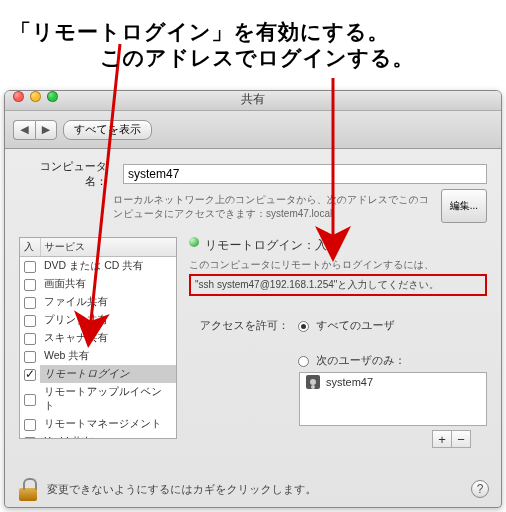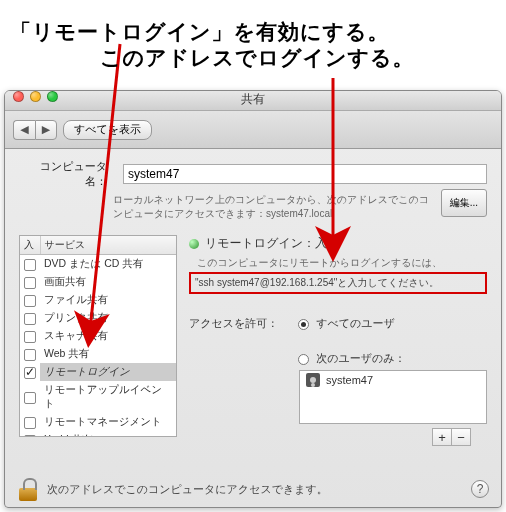--- a/index.html
+++ b/index.html
@@ -22,41 +22,41 @@
   .navbtn { width: 22px; height: 20px; background: linear-gradient(#fdfdfd,#e0e0e0); border: 1px solid #999; display: flex; align-items: center; justify-content: center; font-size: 11px; color: #555; }
   .navbtn:first-child { border-radius: 4px 0 0 4px; border-right: none; }
   .navbtn:last-child { border-radius: 0 4px 4px 0; }
   .showall { height: 20px; padding: 0 10px; background: linear-gradient(#fdfdfd,#e0e0e0); border: 1px solid #999; border-radius: 8px; font-size: 11px; display: flex; align-items: center; }
 
   .content { padding: 10px 14px 8px 14px; font-size: 11px; color: #333; }
   .cnrow { display: flex; align-items: center; gap: 16px; }
   .cnlabel { width: 88px; text-align: right; color: #222; }
   .cninput { flex: 1; height: 20px; border: 1px solid #aaa; background: #fff; padding: 0 4px; font-size: 12px; }
   .cnhelp { margin: 4px 0 0 94px; color: #666; font-size: 10px; line-height: 1.4; }
-  .editbtn { height: 28px; padding: 0 8px; background: linear-gradient(#fdfdfd,#ddd); border: 1px solid #999; border-radius: 3px; font-size: 10px; margin-left: 4px; }
+  .editbtn { height: 34px; padding: 0 8px; background: linear-gradient(#fdfdfd,#ddd); border: 1px solid #999; border-radius: 3px; font-size: 10px; margin-left: 4px; }
 
   .panels { display: flex; gap: 12px; margin-top: 14px; }
   .left { width: 158px; }
   .svclist { border: 1px solid #aaa; background: #fff; height: 202px; overflow: hidden; }
   .svclist thead td { background: linear-gradient(#f7f7f7,#e6e6e6); border-bottom: 1px solid #bbb; font-size: 10px; padding: 2px 4px; }
   .svclist thead td:first-child { width: 20px; border-right: 1px solid #ccc; }
   .svclist table { width: 100%; border-collapse: collapse; }
   .svclist tbody td { font-size: 10.5px; padding: 2px 4px; }
   .svclist tbody tr.sel td:last-child { background: #ccc; font-style: italic; }
   .ck { width: 12px; height: 12px; border: 1px solid #888; border-radius: 2px; background: #fff; display: inline-block; vertical-align: middle; position: relative; }
   .ck.on::after { content: "✓"; position: absolute; top: -3px; left: 0; font-size: 12px; color: #222; }
 
   .right { flex: 1; }
-  .statusrow { display: flex; align-items: center; gap: 6px; font-size: 12px; }
+  .statusrow { display: flex; gap: 6px; font-size: 12px; }
   .dot { width: 10px; height: 10px; border-radius: 50%; background: radial-gradient(circle at 30% 30%,#bfffbf,#2a902a); }
-  .rhelp { color: #666; font-size: 10px; margin: 4px 0 2px 8px; }
+  .rhelp { color: #666; font-size: 10px; margin: 4px 0 2px 0; }
   .sshbox { border: 2px solid #d40000; padding: 2px 4px; font-size: 10px; color: #444; }
 
   .accessrow { margin-top: 22px; font-size: 11px; }
-  .accessrow .lbl { display: inline-block; width: 100px; margin-right: 6px; }
+  .accessrow .lbl { display: inline-block; width: 100px; text-align: right; margin-right: 6px; }
   .radio { width: 11px; height: 11px; border: 1px solid #777; border-radius: 50%; display: inline-block; vertical-align: middle; margin-right: 4px; position: relative; background: #fff; }
   .radio.on::after { content: ""; position: absolute; inset: 2px; background: #333; border-radius: 50%; }
   .userlist { margin: 4px 0 0 110px; border: 1px solid #aaa; background: #fff; height: 54px; font-size: 11px; }
   .userlist .urow { display: flex; align-items: center; gap: 6px; padding: 2px 6px; }
   .uicon { width: 14px; height: 14px; background: #555; border-radius: 2px; display: flex; align-items: center; justify-content: center; }
   .uicon::before { content: ""; width: 6px; height: 6px; background: #ccc; border-radius: 50%; box-shadow: 0 5px 0 -1px #ccc; }
   .plusminus { display: flex; margin: 4px 0 0 110px; justify-content: flex-end; width: 172px; }
   .pm { width: 20px; height: 18px; border: 1px solid #aaa; background: linear-gradient(#fdfdfd,#e6e6e6); font-size: 13px; display: flex; align-items: center; justify-content: center; margin-left: -1px; }
 
   .footer { position: absolute; bottom: 6px; left: 12px; right: 12px; display: flex; align-items: center; gap: 8px; font-size: 11px; color: #444; }
@@ -194,16 +194,16 @@
             <div class="pm">+</div>
             <div class="pm">−</div>
           </div>
         </div>
       </div>
     </div>
   </div>
 
   <div class="footer">
     <div class="lock"></div>
-    <span>次のアドレスでこのコンピュータにアクセスできます。</span>
+    <span>変更できないようにするにはカギをクリックします。</span>
     <div class="help">?</div>
   </div>
 </div>
 
 </body></html>

